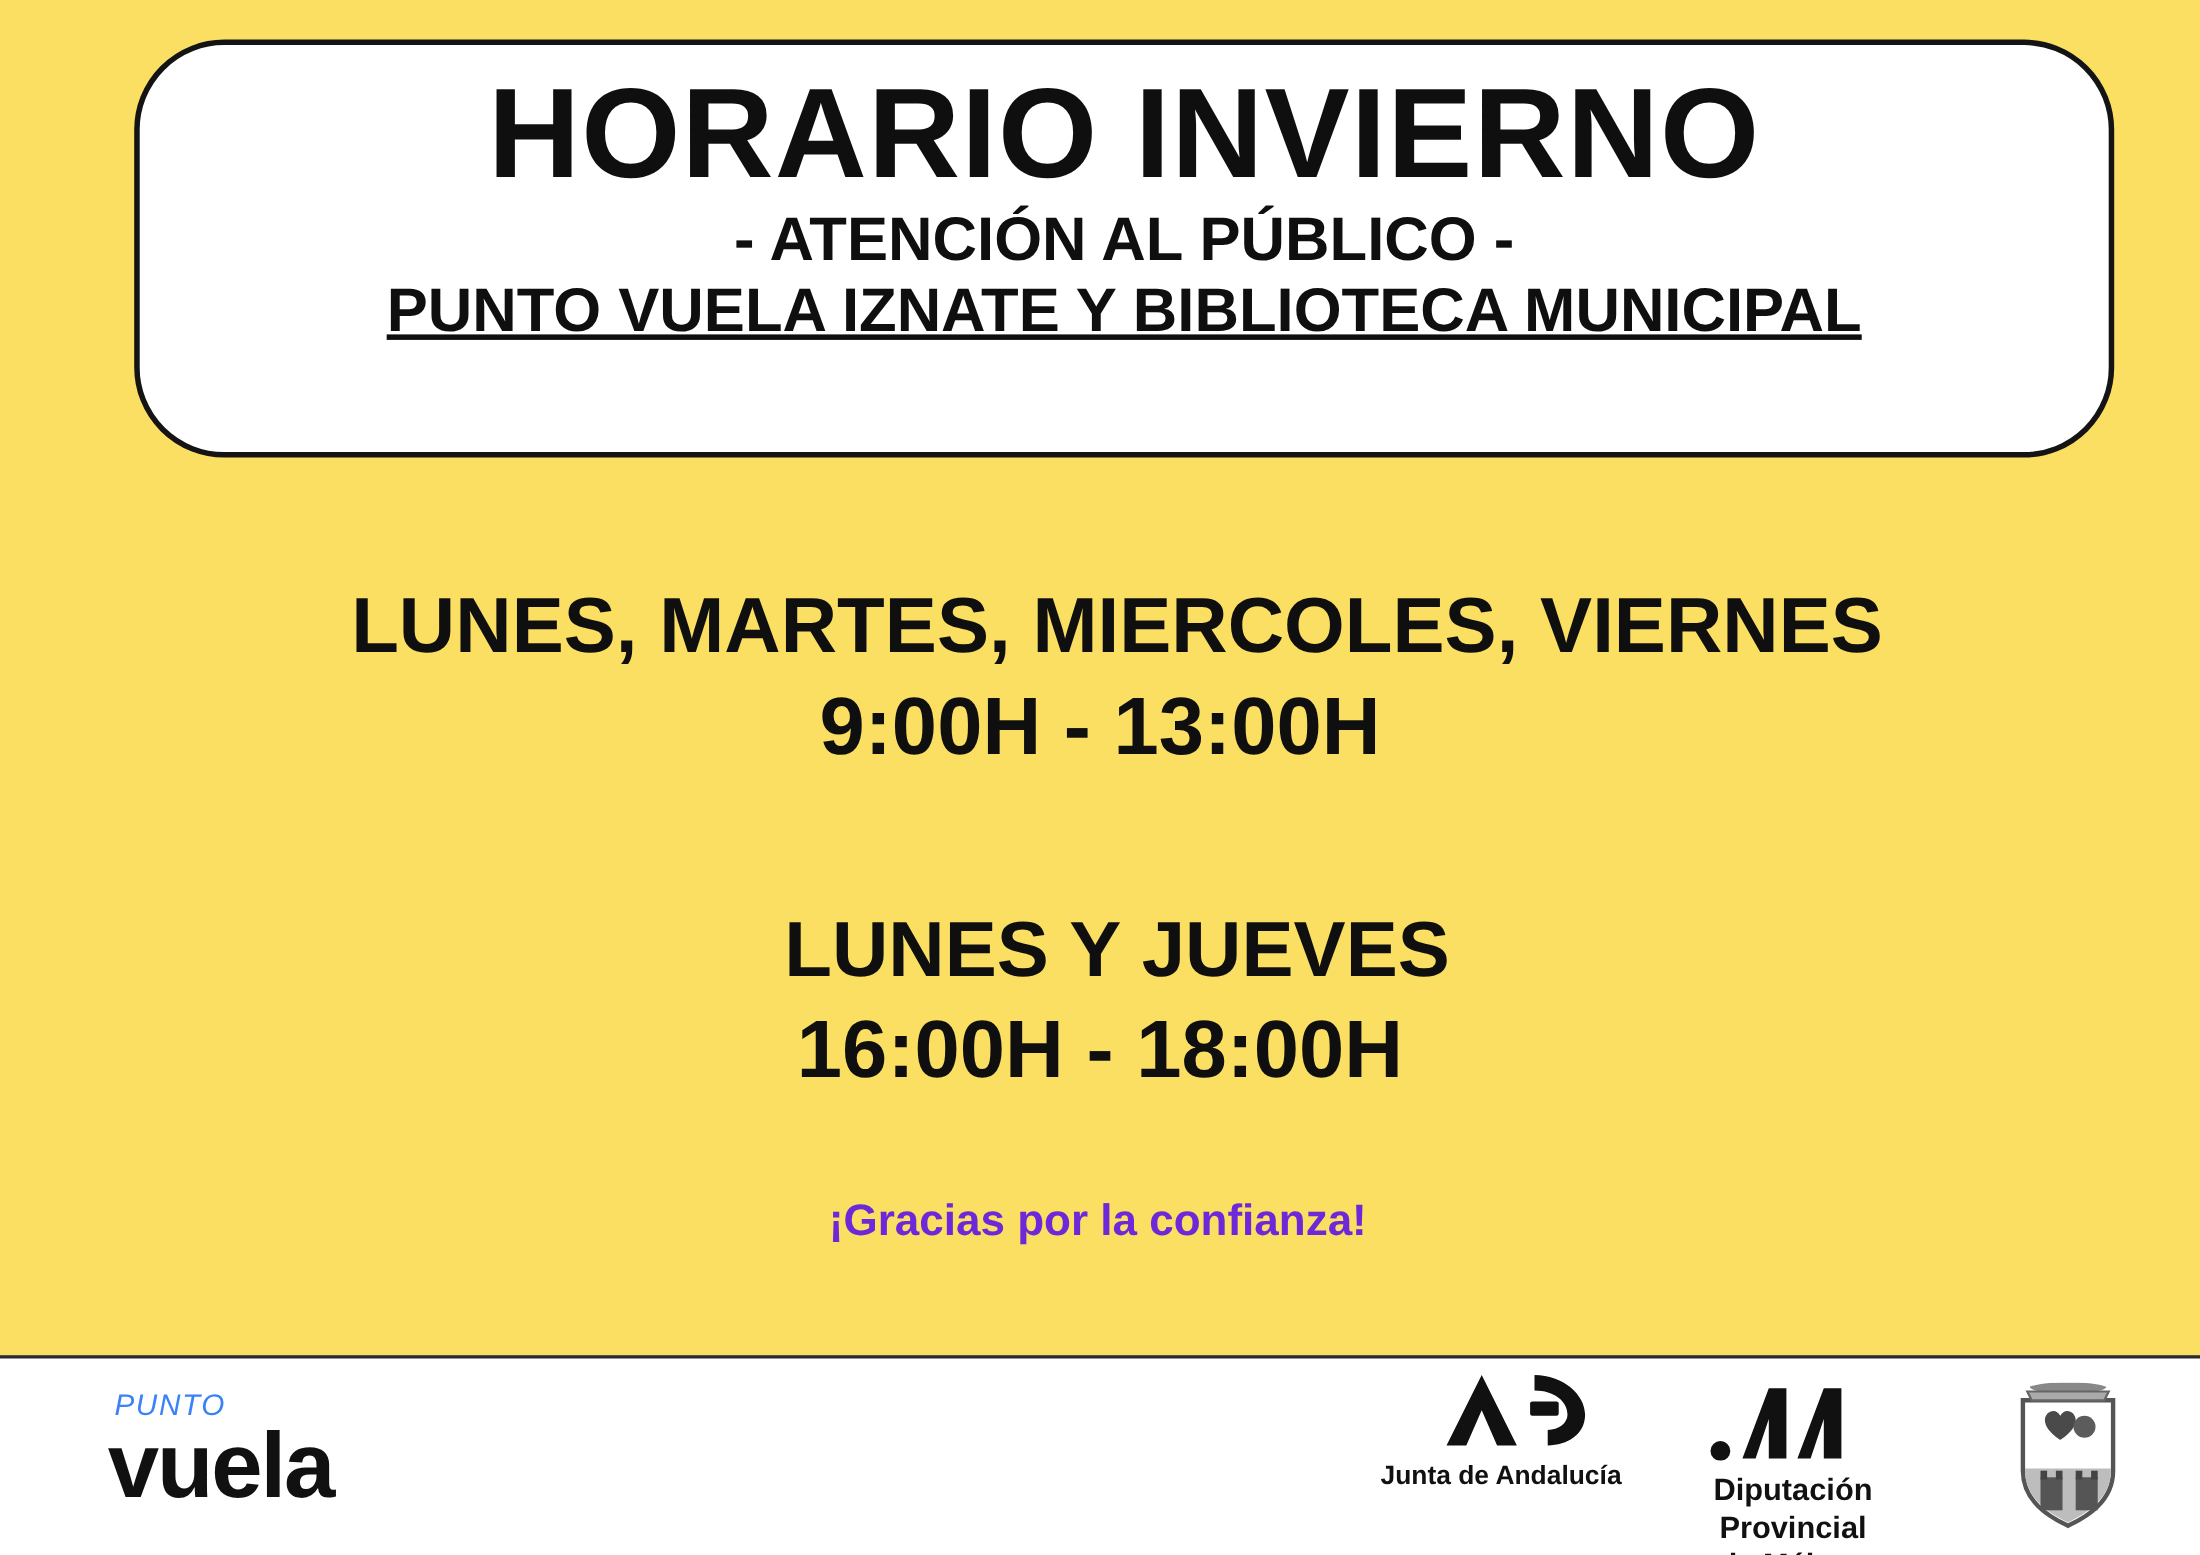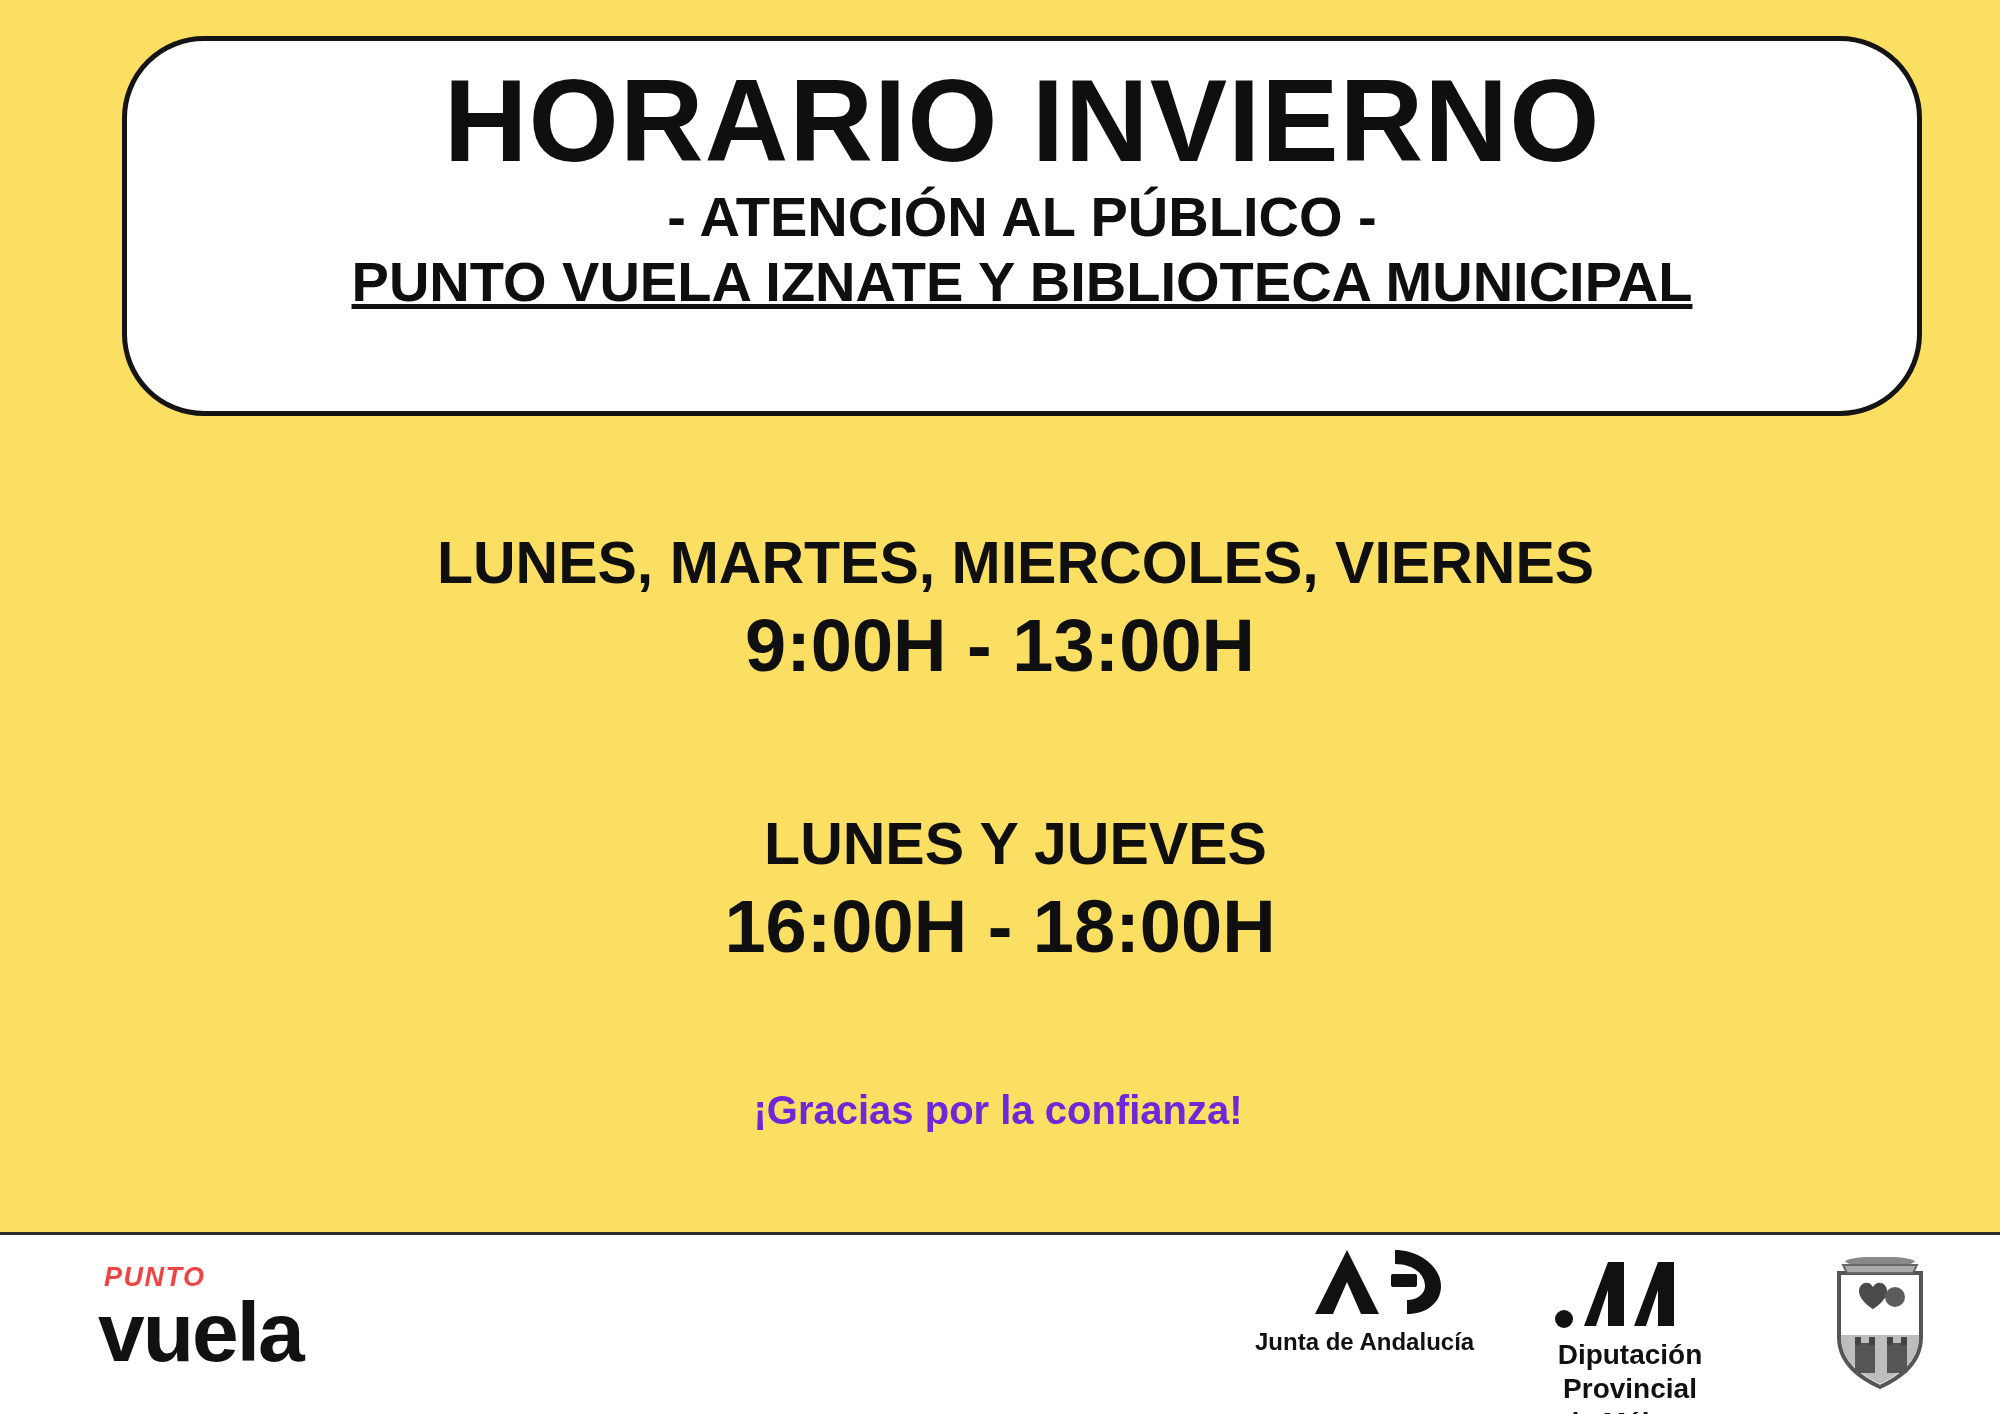--- a/index.html
+++ b/index.html
@@ -66,21 +66,21 @@
   
   .schedule {
     position: absolute;
     left: 0;
     top: 530px;
     width: 2000px;
     text-align: center;
   }
   .sched-group { text-align: center; }
   .sched-days {
-    font-size: 59px;
+    font-size: 71px;
     font-weight: bold;
     color: #0F0F0F;
     line-height: 1.12;
     white-space: nowrap;
     margin-left: 31px;
   }
   .sched-hours {
     font-size: 74px;
     font-weight: bold;
     color: #0F0F0F;
@@ -120,24 +120,24 @@
 
   
   .pv-logo {
     position: absolute;
     left: 98px;
     top: 32px;
     width: 330px;
   }
   .pv-punto {
     font-size: 27px;
-    font-weight: bold;
+    font-weight: normal;
     font-style: italic;
     letter-spacing: 1.5px;
-    color: #ef4444;
+    color: #3b82f6;
     line-height: 1;
     margin-left: 6px;
   }
   .pv-vuela {
     font-size: 84px;
     font-weight: bold;
     letter-spacing: -2px;
     color: #111;
     line-height: 0.95;
     margin-top: 2px;

